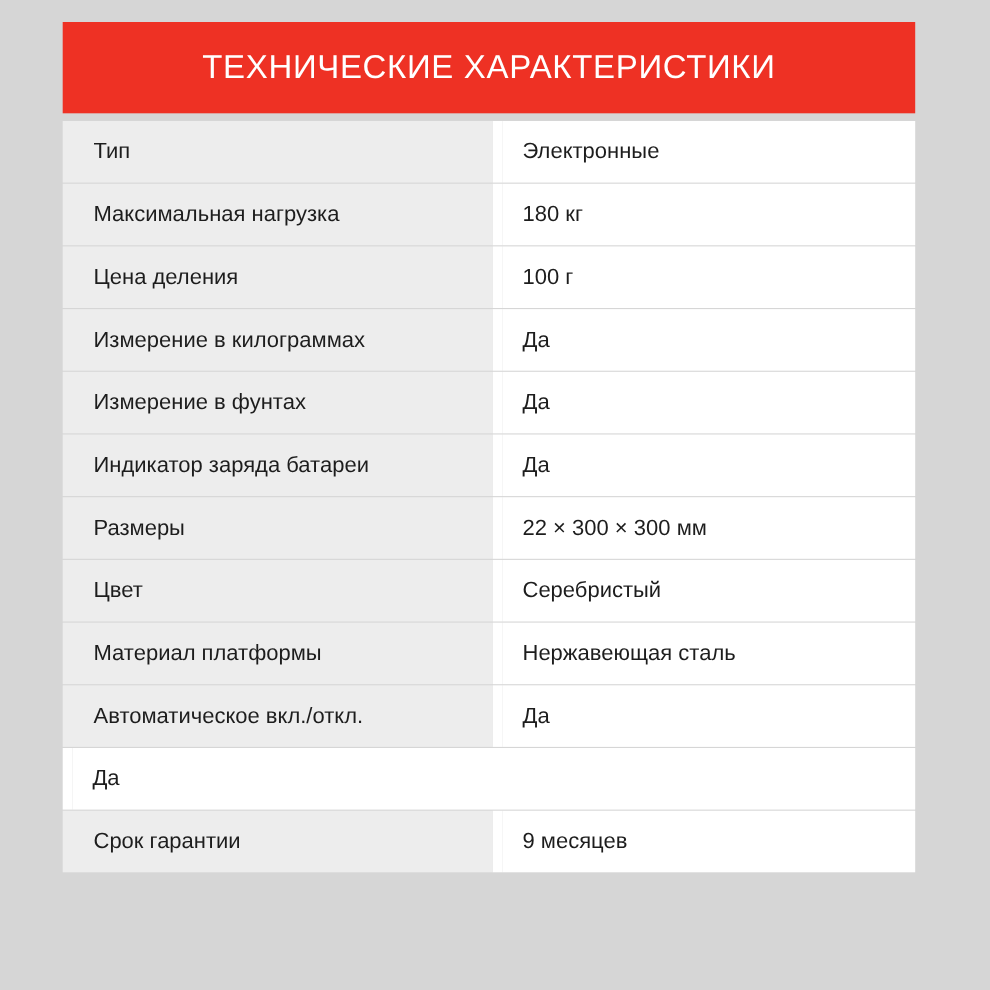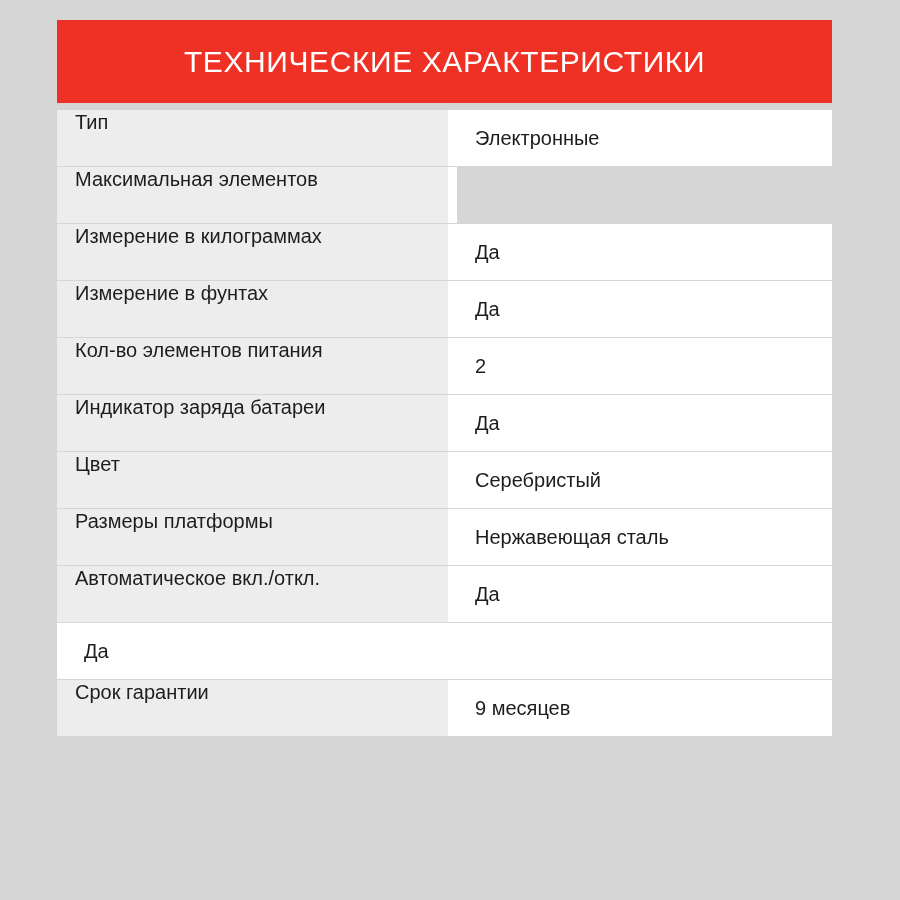--- a/index.html
+++ b/index.html
@@ -65,22 +65,23 @@
     height: 56px;
     margin-bottom: 1px;
     background: transparent;
   }
 
   .spec-label {
     width: 391px;
     min-width: 391px;
     background: #ededed;
     display: flex;
-    box-sizing: border-box;
-    padding-left: 18px;
+    align-items: center;
+    box-sizing: border-box;
+    padding-left: 28px;
     padding-right: 10px;
   }
 
   .spec-gap {
     width: 9px;
     min-width: 9px;
     background: #ffffff;
   }
 
   .spec-value {
@@ -122,23 +123,35 @@
           <div class="spec-label">
             <span class="spec-label-text">Тип</span>
           </div>
           <div class="spec-gap"></div>
           <div class="spec-value">
             <span class="spec-value-text">Электронные</span>
           </div>
         </div>
         <div class="spec-row">
           <div class="spec-label">
-            <span class="spec-label-text">Максимальная элементов</span>
-          </div>
-          <div class="spec-gap"></div>
+            <span class="spec-label-text">Максимальная нагрузка</span>
+          </div>
+          <div class="spec-gap"></div>
+          <div class="spec-value">
+            <span class="spec-value-text">180 кг</span>
+          </div>
+        </div>
+        <div class="spec-row">
+          <div class="spec-label">
+            <span class="spec-label-text">Цена деления</span>
+          </div>
+          <div class="spec-gap"></div>
+          <div class="spec-value">
+            <span class="spec-value-text">100 г</span>
+          </div>
         </div>
         <div class="spec-row">
           <div class="spec-label">
             <span class="spec-label-text">Измерение в килограммах</span>
           </div>
           <div class="spec-gap"></div>
           <div class="spec-value">
             <span class="spec-value-text">Да</span>
           </div>
         </div>
@@ -146,48 +159,48 @@
           <div class="spec-label">
             <span class="spec-label-text">Измерение в фунтах</span>
           </div>
           <div class="spec-gap"></div>
           <div class="spec-value">
             <span class="spec-value-text">Да</span>
           </div>
         </div>
         <div class="spec-row">
           <div class="spec-label">
-            <span class="spec-label-text">Кол-во элементов питания</span>
-          </div>
-          <div class="spec-gap"></div>
-          <div class="spec-value">
-            <span class="spec-value-text">2</span>
-          </div>
-        </div>
-        <div class="spec-row">
-          <div class="spec-label">
             <span class="spec-label-text">Индикатор заряда батареи</span>
           </div>
           <div class="spec-gap"></div>
           <div class="spec-value">
             <span class="spec-value-text">Да</span>
           </div>
         </div>
         <div class="spec-row">
           <div class="spec-label">
+            <span class="spec-label-text">Размеры</span>
+          </div>
+          <div class="spec-gap"></div>
+          <div class="spec-value">
+            <span class="spec-value-text">22 × 300 × 300 мм</span>
+          </div>
+        </div>
+        <div class="spec-row">
+          <div class="spec-label">
             <span class="spec-label-text">Цвет</span>
           </div>
           <div class="spec-gap"></div>
           <div class="spec-value">
             <span class="spec-value-text">Серебристый</span>
           </div>
         </div>
         <div class="spec-row">
           <div class="spec-label">
-            <span class="spec-label-text">Размеры платформы</span>
+            <span class="spec-label-text">Материал платформы</span>
           </div>
           <div class="spec-gap"></div>
           <div class="spec-value">
             <span class="spec-value-text">Нержавеющая сталь</span>
           </div>
         </div>
         <div class="spec-row">
           <div class="spec-label">
             <span class="spec-label-text">Автоматическое вкл./откл.</span>
           </div>

